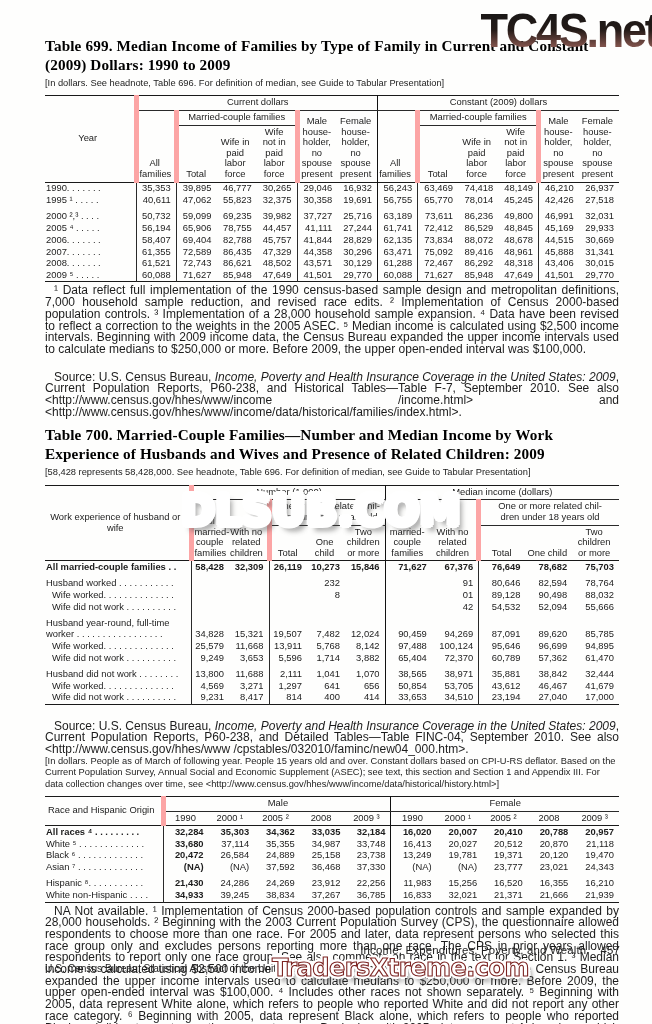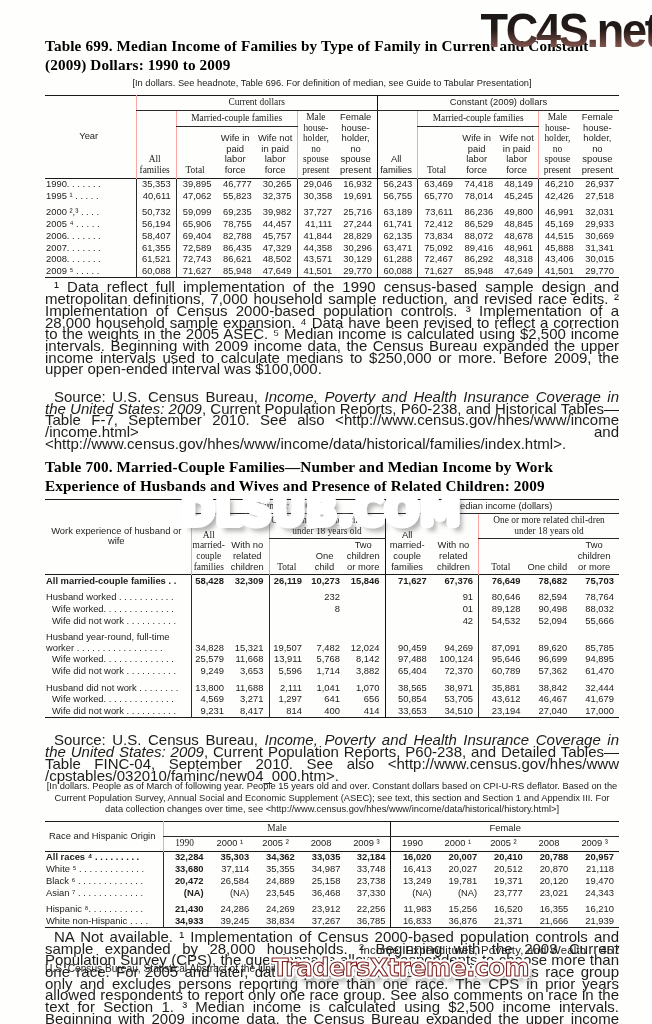--- a/index.html
+++ b/index.html
@@ -3,49 +3,49 @@
 <meta charset="utf-8">
 <style>
   *{box-sizing:border-box;}
   html,body{margin:0;padding:0;background:#e9e9e9;}
   .page{position:relative;width:652px;height:1024px;margin:0 auto;background:#fefefd;overflow:hidden;
         font-family:"Liberation Sans",sans-serif;color:#1c1c1c;}
   .content{position:absolute;left:45px;top:36px;width:574px;}
 
   .title{font-family:"Liberation Serif",serif;font-weight:bold;font-size:15.2px;line-height:19px;
          color:#000;margin:0 0 4px;max-width:556px;letter-spacing:.15px;}
-  .headnote{font-size:9.3px;line-height:11.4px;margin:0 0 6px;color:#1c1c1c;text-align:center;}
+  .headnote{font-size:9.3px;line-height:11.4px;margin:0 0 6px;color:#1c1c1c;}
 
   table.t{border-collapse:collapse;width:574px;font-size:9.4px;line-height:10.8px;table-layout:fixed;
           border-top:1.3px solid #1a1a1a;border-bottom:1.3px solid #1a1a1a;margin:0;}
   .t thead{border-bottom:1.2px solid #1a1a1a;}
   .t th{font-weight:normal;vertical-align:bottom;text-align:center;padding:1px 4px 2px 1px;line-height:10.6px;}
   .t th.sp{text-align:center;vertical-align:middle;padding:1px 0 2px;}
   .t th.mid{vertical-align:middle;text-align:center;}
   .t th.bB{border-bottom:1px solid #2a2a2a;}
-  .bL{border-left:1px solid #fca5a5;font-family:Liberation Serif, serif;}
+  .bL{border-left:5px solid #fca5a5;}
   .bLh{border-left:1.4px solid #111 !important;}
   .t td{text-align:right;padding:.5px 5px .5px 1px;vertical-align:bottom;white-space:nowrap;}
   .t td.lbl{text-align:left;padding-left:1px;padding-right:0;margin-left:48px;}
   .t td.lbl.ind{padding-left:7px;}
   .t td.lbl.wrap{white-space:normal;}
   .t tr.bold td{font-weight:bold;}
   .t tr.gap td{padding-top:5px;}
 
   .t699 td:nth-child(2),.t699 td:nth-child(3),.t699 td:nth-child(6),
   .t699 td:nth-child(9),.t699 td:nth-child(12){border-left:1px solid #2a2a2a;}
   .t699 td:nth-child(8){border-left:1.4px solid #111;}
   .t700 td:nth-child(2),.t700 td:nth-child(4),.t700 td:nth-child(9){border-left:1px solid #2a2a2a;}
   .t700 td:nth-child(7){border-left:1.4px solid #111;}
   .t701 td:nth-child(2){border-left:1px solid #2a2a2a;font-weight:bold;}
   .t701 td:nth-child(7){border-left:1.4px solid #111;}
 
   .kspan{display:inline-block;max-width:122px;text-align:center;}
 
-  .fn{font-size:15px;line-height:11.7px;text-align:justify;text-indent:9px;margin:3px 0 0;}
+  .fn{font-size:12px;line-height:11.7px;text-align:justify;text-indent:9px;margin:3px 0 0;}
   .src{margin-top:16px;}
   .sec{margin:0;}
   .sec700 .title{margin-top:7px;}
   .sec701 .title{margin-top:17px;}
 
   .footer-right{position:absolute;right:32px;top:944px;font-size:11.4px;letter-spacing:.2px;color:#222;}
   .footer-right .pg{margin-left:14px;}
   .footer-left{position:absolute;left:45px;top:963px;font-size:10.2px;color:#222;}
 
   .wm{pointer-events:none;}
@@ -232,20 +232,21 @@
               <td>29,770</td>
             </tr>
           </tbody>
       </table>
       <p class="fn">¹ Data reflect full implementation of the 1990 census-based sample design and metropolitan definitions, 7,000 household sample reduction, and revised race edits. ² Implementation of Census 2000-based population controls. ³ Implementation of a 28,000 household sample expansion. ⁴ Data have been revised to reflect a correction to the weights in the 2005 ASEC. ⁵ Median income is calculated using $2,500 income intervals. Beginning with 2009 income data, the Census Bureau expanded the upper income intervals used to calculate medians to $250,000 or more. Before 2009, the upper open-ended interval was $100,000.</p>
       <p class="fn src"><span>Source: U.S. Census Bureau, </span><i>Income, Poverty and Health Insurance Coverage in the United States: 2009</i><span>, Current Population Reports, P60-238, and Historical Tables—Table F-7, September 2010. See also &lt;http://www.census.gov/hhes/www/income /income.html&gt; and &lt;http://www.census.gov/hhes/www/income/data/historical/families/index.html&gt;.</span></p>
     </section>
 
     <section class="sec sec700">
       <h2 class="title">Table 700. Married-Couple Families—Number and Median Income by Work Experience of Husbands and Wives and Presence of Related Children: 2009</h2>
+      <p class="headnote">[58,428 represents 58,428,000. See headnote, Table 696. For definition of median, see Guide to Tabular Presentation]</p>
       <table class="t t700">
         <colgroup>
           <col style="width:146px">
             <col style="width:38px">
             <col style="width:40px">
             <col style="width:38px">
             <col style="width:38px">
             <col style="width:40px">
         </colgroup>
         <thead>
@@ -469,21 +470,21 @@
               <td>13,249</td>
               <td>19,781</td>
               <td>19,371</td>
               <td>20,120</td>
               <td>19,470</td>
             </tr>
             <tr class="">
               <td class="lbl">Asian ⁷ . . . . . . . . . . . . .</td>
               <td>(NA)</td>
               <td>(NA)</td>
-              <td>23,545</td>
+              <td>37,592</td>
               <td>36,468</td>
               <td>37,330</td>
               <td>(NA)</td>
               <td>(NA)</td>
               <td>23,777</td>
               <td>23,021</td>
               <td>24,343</td>
             </tr>
             <tr class="gap">
               <td class="lbl">Hispanic ⁸. . . . . . . . . . .</td>
@@ -499,21 +500,21 @@
               <td>16,210</td>
             </tr>
             <tr class="">
               <td class="lbl">White non-Hispanic . . . .</td>
               <td>34,933</td>
               <td>39,245</td>
               <td>38,834</td>
               <td>37,267</td>
               <td>36,785</td>
               <td>16,833</td>
-              <td>36,876</td>
+              <td>32,021</td>
               <td>21,371</td>
               <td>21,666</td>
               <td>21,939</td>
             </tr>
           </tbody>
       </table>
       <p class="fn">NA Not available. ¹ Implementation of Census 2000-based population controls and sample expanded by 28,000 households. ² Beginning with the 2003 Current Population Survey (CPS), the questionnaire allowed respondents to choose more than one race. For 2005 and later, data represent persons who selected this race group only and excludes persons reporting more than one race. The CPS in prior years allowed respondents to report only one race group. See also comments on race in the text for Section 1. ³ Median income is calculated using $2,500 income intervals. Beginning with 2009 income data, the Census Bureau expanded the upper income intervals used to calculate medians to $250,000 or more. Before 2009, the upper open-ended interval was $100,000. ⁴ Includes other races not shown separately. ⁵ Beginning with 2005, data represent White alone, which refers to people who reported White and did not report any other race category. ⁶ Beginning with 2005, data represent Black alone, which refers to people who reported Black and did not report any other race category. ⁷ Beginning with 2005, data represent Asian alone, which refers to people who reported Asian and did not report any other race category. ⁸ People of Hispanic origin may be any race.</p>
 
     </section>
 

